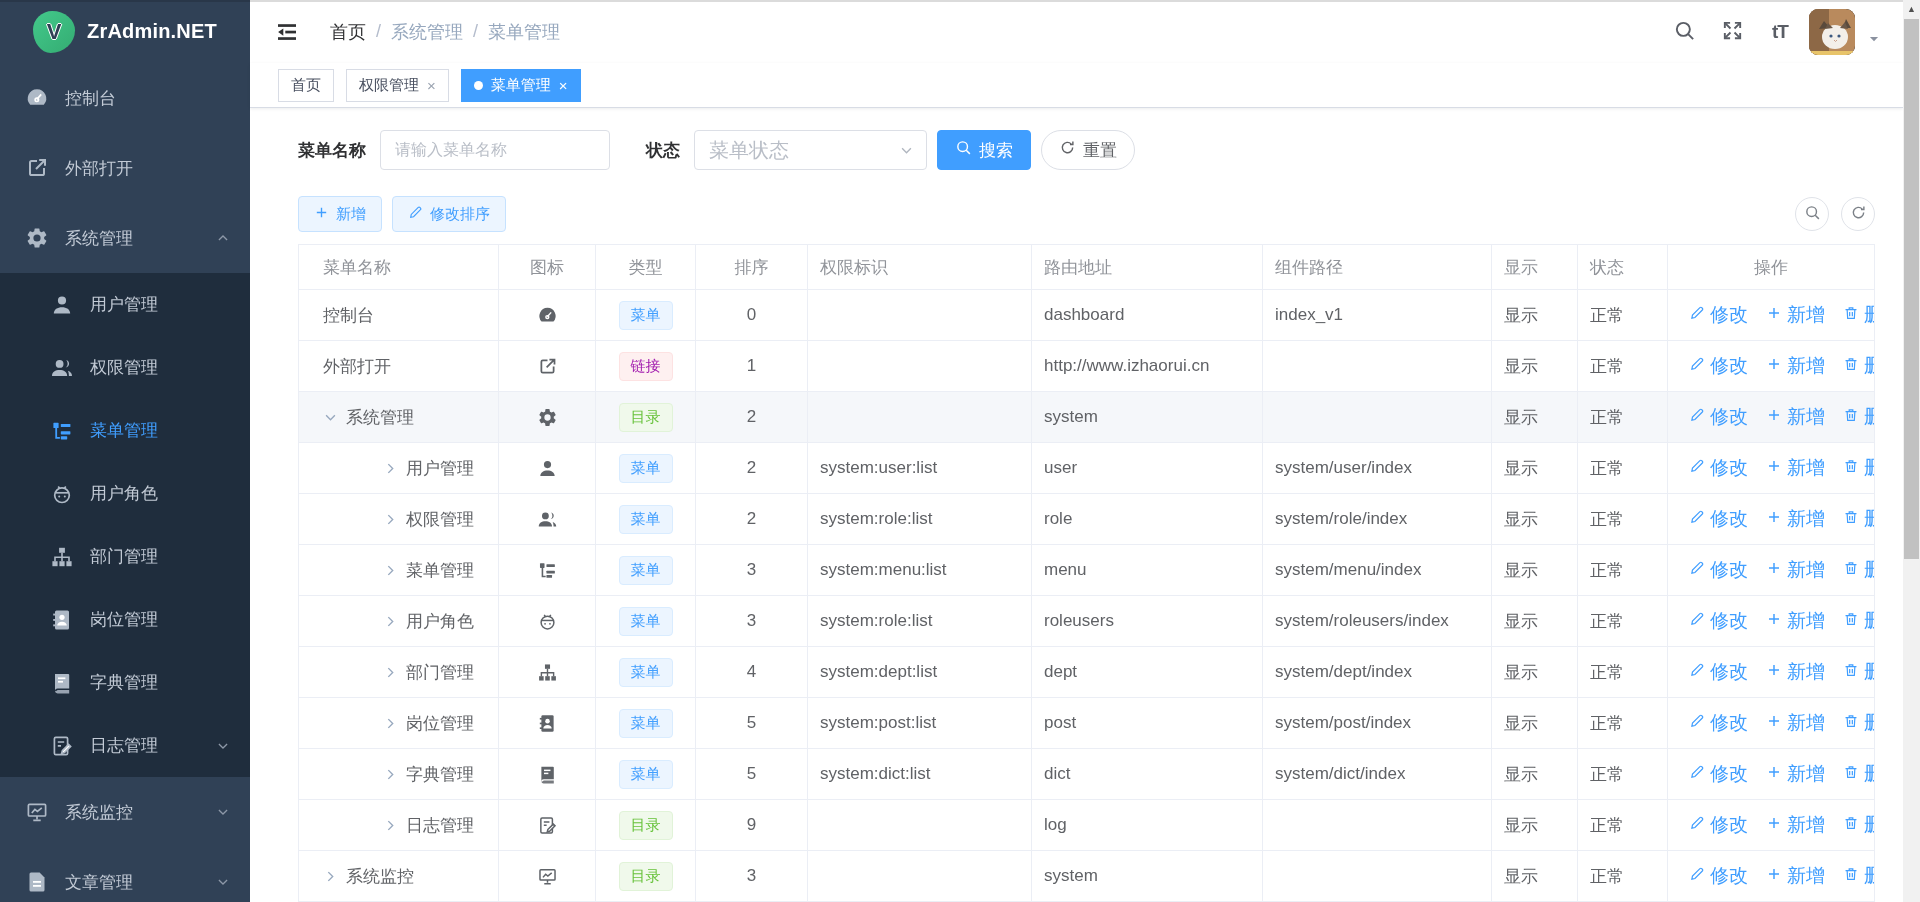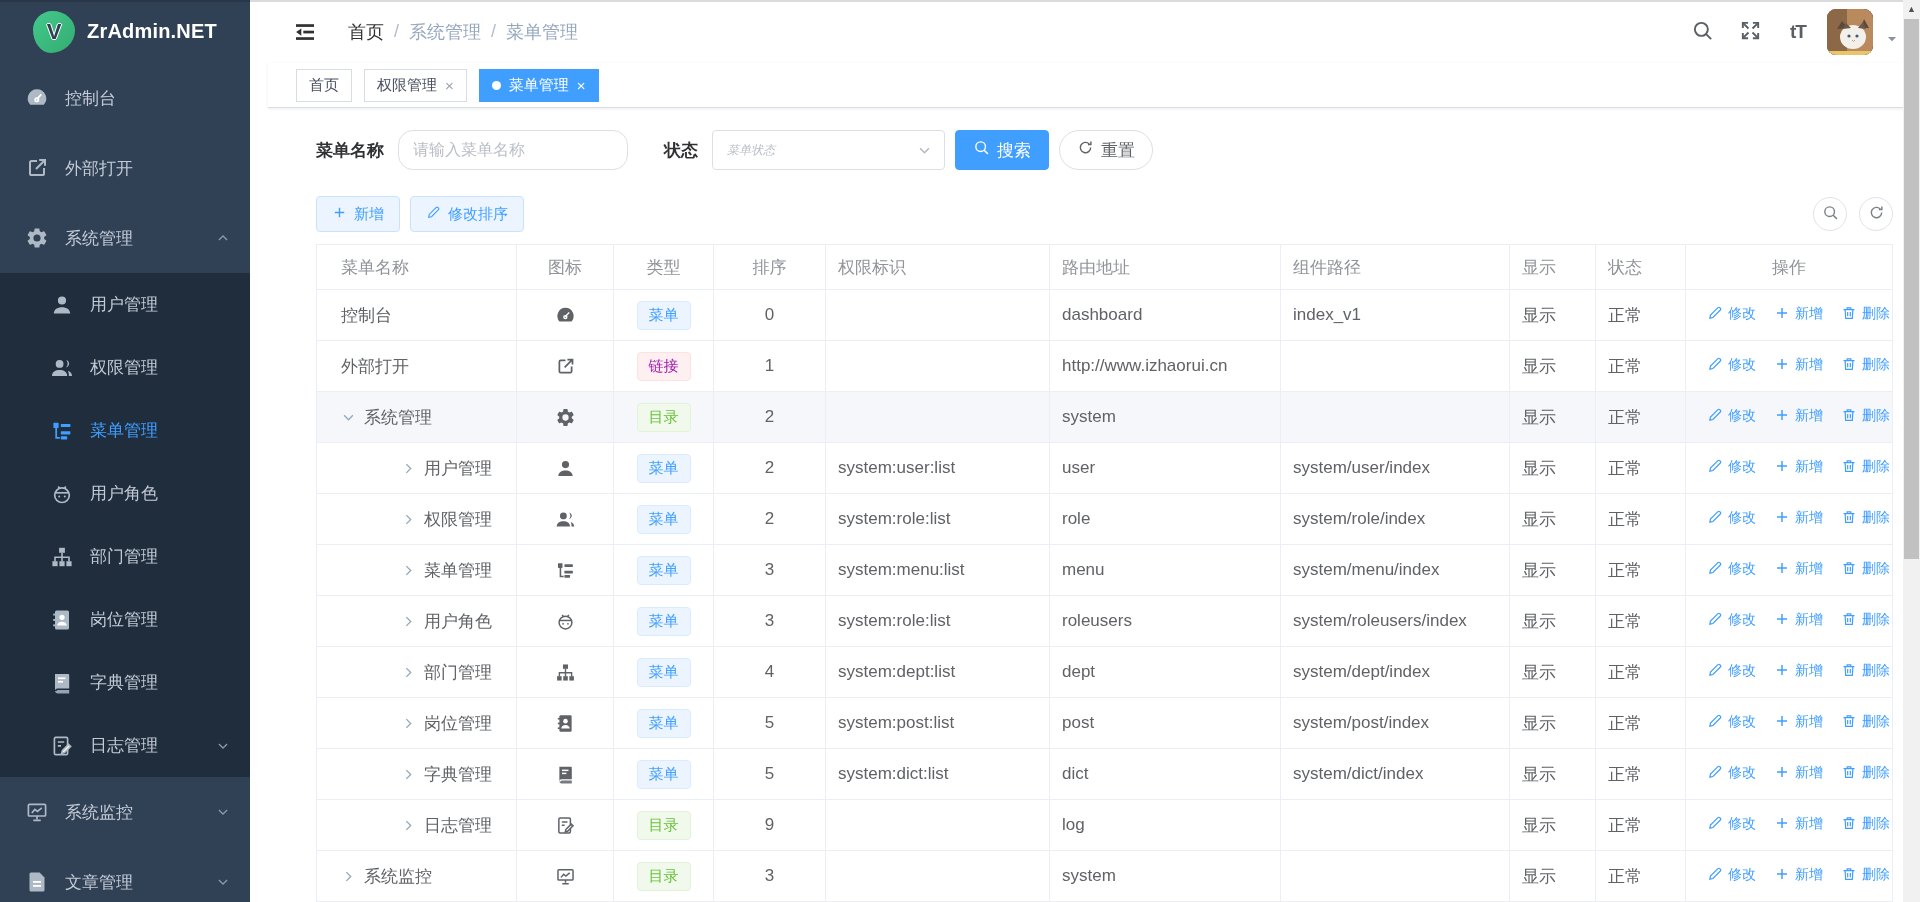--- a/index.html
+++ b/index.html
@@ -23,21 +23,21 @@
     color:#c3cbd6; font-size:17px; cursor:pointer; }
   .menu-item .mi-icon{ width:24px; height:24px; margin-right:16px; flex:none; color:#aeb9c6; }
   .menu-item .mi-icon svg{ width:100%; height:100%; display:block; }
   .menu-item .mi-chevron{ margin-left:auto; width:14px; height:14px; color:#8d98a8; }
   .menu-item .mi-chevron svg{ width:100%; height:100%; display:block; }
   .menu-item.sub{ height:63px; padding-left:50px; background:#1f2d3d; }
   .menu-item.active{ color:#409eff; }
   .menu-item.active .mi-icon{ color:#409eff; }
 
   
-  .main{ position:absolute; left:268px; top:0; width:1653px; height:902px; background:#fff; }
+  .main{ position:absolute; left:250px; top:0; width:1653px; height:902px; background:#fff; }
 
   .navbar{ height:63px; display:flex; align-items:center; padding:0 18px 0 24px; background:#fff; }
   .hamburger{ width:26px; height:24px; color:#303133; cursor:pointer; flex:none; }
   .hamburger svg{ width:100%; height:100%; }
   .breadcrumb{ margin-left:30px; display:flex; align-items:center; gap:10px; font-size:18px; }
   .crumb{ color:#97a8be; }
   .crumb.first{ color:#303133; cursor:pointer; }
   .crumb-sep{ color:#b4bccc; }
   .nav-right{ margin-left:auto; display:flex; align-items:center; gap:10px; }
   .nav-btn{ width:38px; height:40px; display:flex; align-items:center; justify-content:center;
@@ -56,26 +56,26 @@
   .tab .tab-close{ font-size:15px; line-height:1; color:#9aa3b0; cursor:pointer; }
   .tab.active{ background:#409eff; border-color:#409eff; color:#fff; }
   .tab.active .tab-close{ color:#fff; }
   .tab-dot{ width:9px; height:9px; border-radius:50%; background:#fff; flex:none; }
 
   .content{ padding:22px 28px 0 28px;margin-left:20px; }
 
   .filter-row{ display:flex; align-items:center; }
   .f-label{ font-size:17px; font-weight:bold; color:#303133; margin-right:14px; }
   .f-label.second{ margin-left:36px; }
-  .text-input{ width:230px; height:40px; border:1px solid #dcdfe6; border-radius:15px;
+  .text-input{ width:230px; height:40px; border:1px solid #dcdfe6; border-radius:4px;
     padding:0 14px; font-size:16px; color:#606266; font-family:inherit; }
   .text-input::placeholder{ color:#b9bec7; }
   .select{ width:233px; height:40px; border:1px solid #dcdfe6; border-radius:4px;
     display:flex; align-items:center; padding:0 12px 0 14px; cursor:pointer; }
-  .select .sel-ph{ font-size:12px; color:#b9bec7;font-style:italic; }
+  .select .sel-ph{ font-size:20px; color:#b9bec7; }
   .select .sel-caret{ margin-left:auto; width:15px; height:15px; color:#b0b6bf; }
   .select .sel-caret svg{ width:100%; height:100%; }
   .btn{ height:40px; display:inline-flex; align-items:center; justify-content:center; gap:7px;
     border-radius:4px; font-size:17px; cursor:pointer; border:1px solid #dcdfe6;
     background:#fff; color:#606266; padding:0 17px; font-family:inherit; }
   .btn svg{ width:17px; height:17px; }
   .btn.primary{ background:#409eff; border-color:#409eff; color:#fff; margin-left:10px; }
   .btn.reset{ margin-left:10px;border-radius:20px; }
 
   .toolbar-row{ margin-top:26px; display:flex; align-items:center; }
@@ -101,21 +101,21 @@
   .tree-arrow{ width:15px; height:15px; color:#97a8be; margin-right:8px; flex:none; cursor:pointer; }
   .tree-arrow svg{ width:100%; height:100%; display:block; }
   .cell-icon{ width:21px; height:21px; color:#5f6368; display:inline-block; vertical-align:middle; }
   .cell-icon svg{ width:100%; height:100%; display:block; }
   .tag{ display:inline-flex; align-items:center; height:29px; padding:0 11px; border-radius:4px;
     font-size:15px; border:1px solid transparent; }
   .tag.blue{ color:#409eff; background:#ecf5ff; border-color:#d9ecff; }
   .tag.red{ color:#a21caf; background:#fef0f0; border-color:#fde2e2; }
   .tag.green{ color:#67c23a; background:#f0f9eb; border-color:#e1f3d8; }
   .op-link{ display:inline-flex; align-items:center; gap:5px; color:#409eff; cursor:pointer;
-    margin:0 9px; font-size:14px; }
+    margin:0 9px; font-size:19px; }
   .op-link svg{ width:16px; height:16px; }
 
   
   .os-scrollbar{ position:absolute; right:0; top:0; width:17px; height:902px; background:#f1f1f1; z-index:100; }
   .os-sb-btn{ width:17px; height:17px; display:flex; align-items:center; justify-content:center;
     color:#505050; font-size:9px; cursor:pointer; }
   .os-sb-thumb{ position:absolute; left:1px; top:19px; width:15px; height:540px; background:#c1c1c1; cursor:pointer; }
 </style>
 </head>
 <body>

